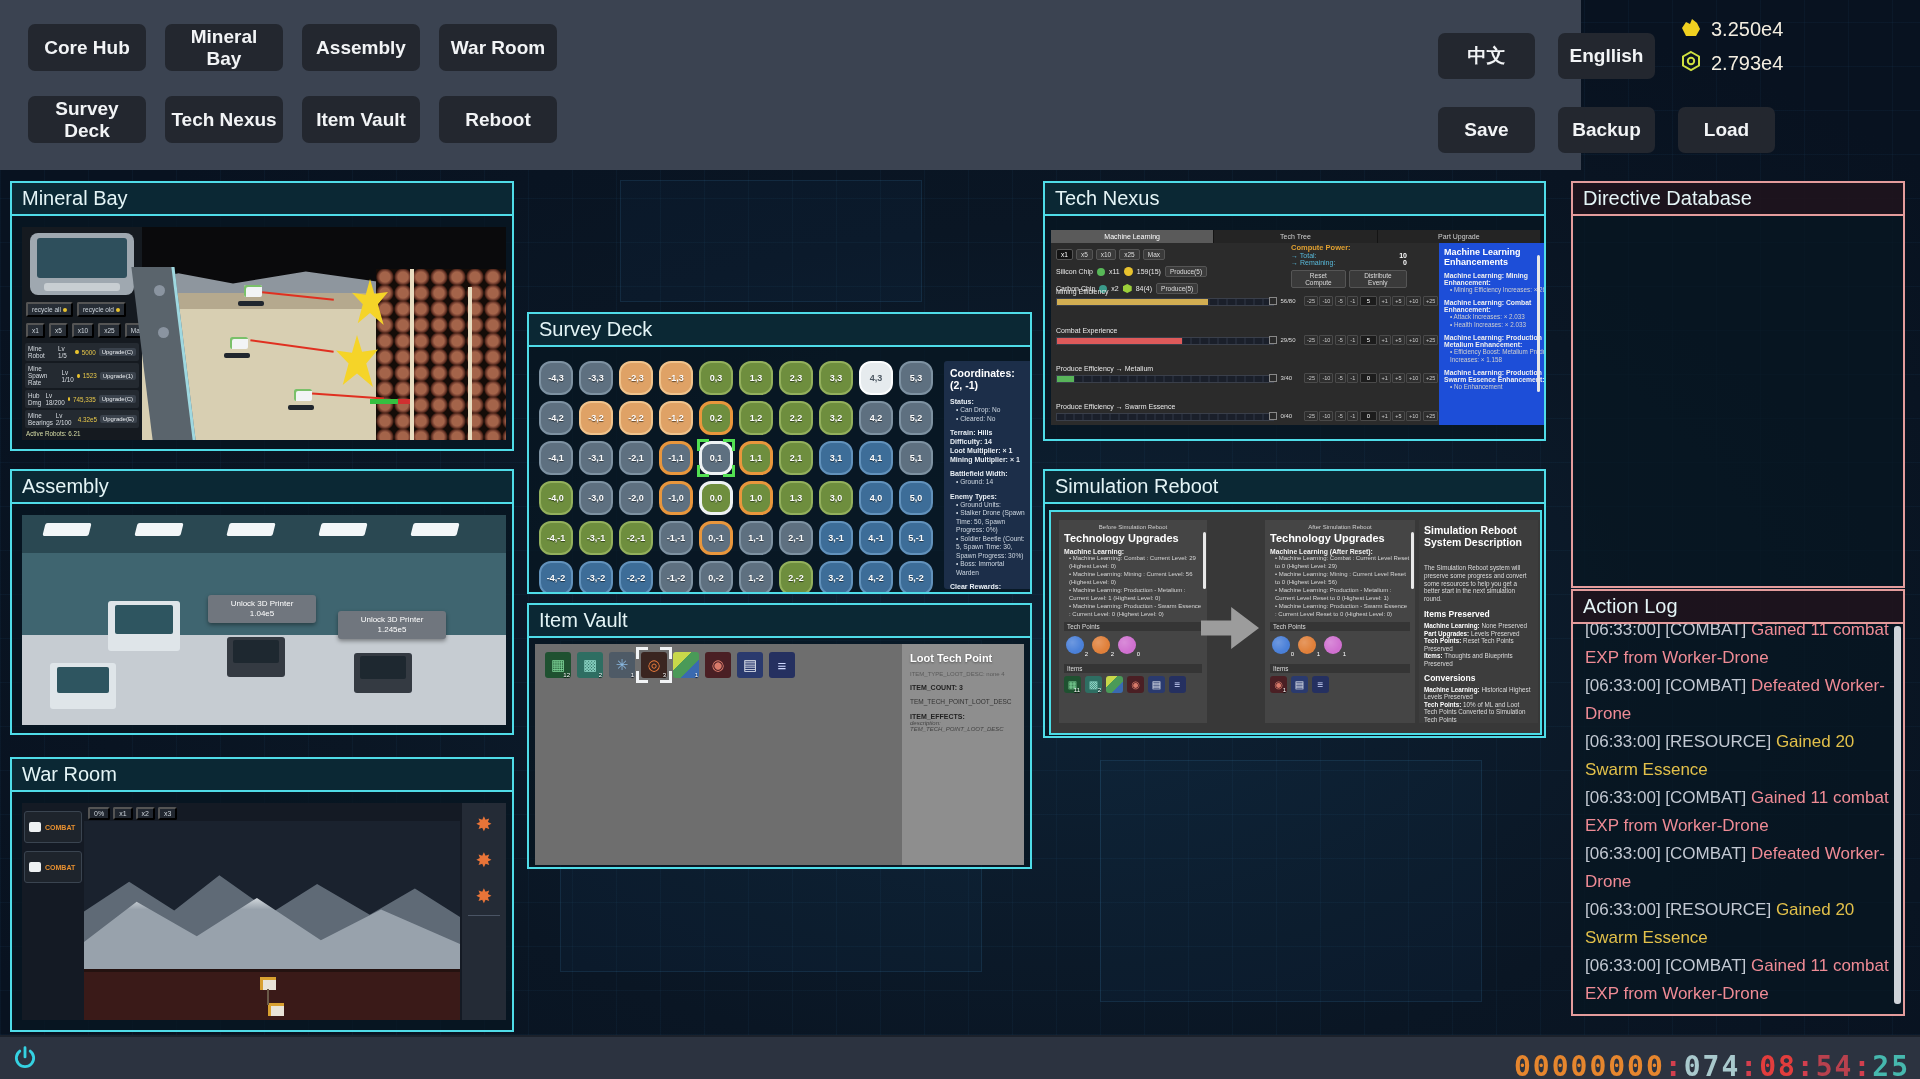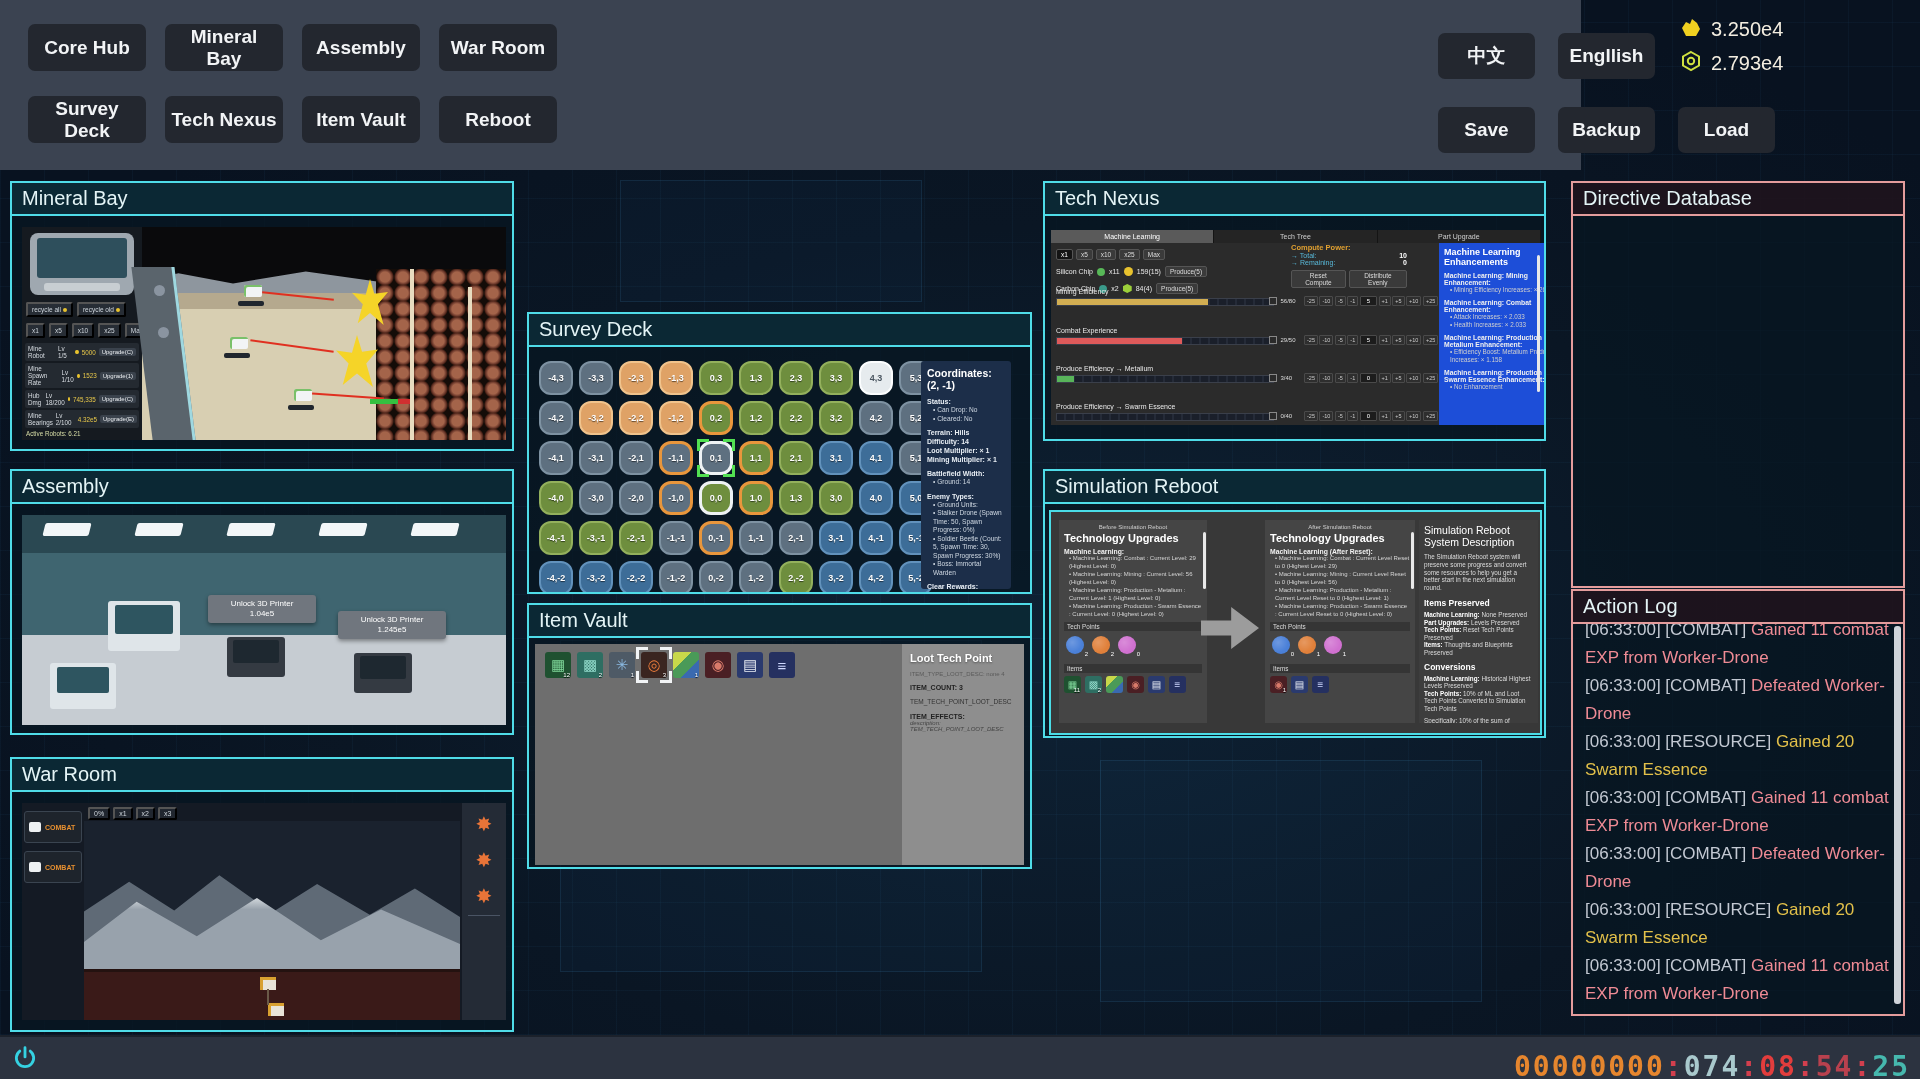--- a/index.html
+++ b/index.html
@@ -64,21 +64,21 @@
   .t-b{background:#3d6d98;border:2px solid #6292bc;}
   .t-w{background:#e6ebee;border:2px solid #fbfdfe;color:#4a5560;text-shadow:none;}
   .m-ob{border:3px solid #e8963c !important;}
   .m-wb{border:3px solid #eef2f4 !important;}
   .m-sel{border:3px solid #eef2f4 !important;}
   .ck{position:absolute;width:9px;height:9px;}
   .ck.tl{left:-5px;top:-5px;border-left:3px solid #52e052;border-top:3px solid #52e052;}
   .ck.tr{right:-5px;top:-5px;border-right:3px solid #52e052;border-top:3px solid #52e052;}
   .ck.bl{left:-5px;bottom:-5px;border-left:3px solid #52e052;border-bottom:3px solid #52e052;}
   .ck.br{right:-5px;bottom:-5px;border-right:3px solid #52e052;border-bottom:3px solid #52e052;}
-  #survey-info{position:absolute;left:392px;top:14px;width:90px;height:228px;background:#1c2e49;border-radius:3px;padding:6px 6px;box-sizing:border-box;color:#cfd8e2;}
+  #survey-info{position:absolute;left:415px;top:14px;width:90px;height:228px;background:#1c2e49;border-radius:3px;padding:6px 6px;box-sizing:border-box;color:#cfd8e2;}
   .si-title{font-size:10.5px;font-weight:700;color:#fff;margin-bottom:6px;}
   .si-bold{font-size:7px;font-weight:700;color:#e8eef4;line-height:9px;}
   .si-li{font-size:6.6px;line-height:8.5px;padding-left:6px;}
   .si-gap{height:5px;}
   
   #vault-area{position:absolute;left:6px;top:6px;width:489px;height:221px;background:#6e6e6e;}
   #vault-icons{position:absolute;left:10px;top:8px;display:flex;gap:6px;}
   .vicon{position:relative;width:26px;height:26px;border-radius:3px;display:flex;align-items:center;justify-content:center;font-size:15px;cursor:pointer;}
   .vicon .cnt{position:absolute;right:1px;bottom:0;font-size:6px;color:#fff;text-shadow:0 1px 1px #000;}
   .vi-circuit{background:#1f5130;color:#7fd89a;}
@@ -133,21 +133,21 @@
   .sr-col{position:absolute;top:8px;height:203px;background:#454545;padding:4px 5px;box-sizing:border-box;overflow:hidden;}
   .sr-head{font-size:6px;color:#cfcfcf;text-align:center;margin-bottom:2px;}
   .sr-title{font-size:11px;font-weight:700;color:#fff;margin-bottom:4px;}
   .sr-gh{font-size:6.8px;font-weight:700;color:#f2f2f2;}
   .sr-gi{font-size:6px;color:#d6d6d6;line-height:7.5px;padding-left:5px;margin-bottom:1px;}
   .sr-sec{background:#353535;color:#ddd;font-size:6.3px;padding:1px 3px;margin:4px 0 3px;}
   .tp{position:relative;width:18px;height:18px;border-radius:50%;margin-right:8px;display:inline-block;}
   .tp .cnt{position:absolute;right:-4px;bottom:-3px;font-size:6px;color:#fff;}
   .sr-arrow{position:absolute;left:150px;top:95px;width:58px;height:42px;background:#9c9c9c;
      clip-path:polygon(0 32%,52% 32%,52% 0,100% 50%,52% 100%,52% 68%,0 68%);}
-  .sd-title{font-size:10.5px;font-weight:400;color:#fff;line-height:12px;margin-bottom:5px;}
+  .sd-title{font-size:10.5px;font-weight:700;color:#fff;line-height:12px;margin-bottom:16px;}
   .sd-p{font-size:6.3px;color:#ddd;line-height:7.8px;margin-bottom:6px;}
   .sd-h{font-size:8.5px;font-weight:700;color:#fff;margin-bottom:3px;}
   .sd-li{font-size:6.3px;color:#ddd;line-height:7.6px;}
   .sd-li b{color:#fff;}
   
   #log-body{padding:6px 12px 0 12px;height:100%;box-sizing:border-box;}
   #log-inner{margin-top:-14px;}
   .log-e{font-size:17px;line-height:28px;}
   .lg-gray{color:#c3c9d3;}
   .lg-combat{color:#ef8b95;}

